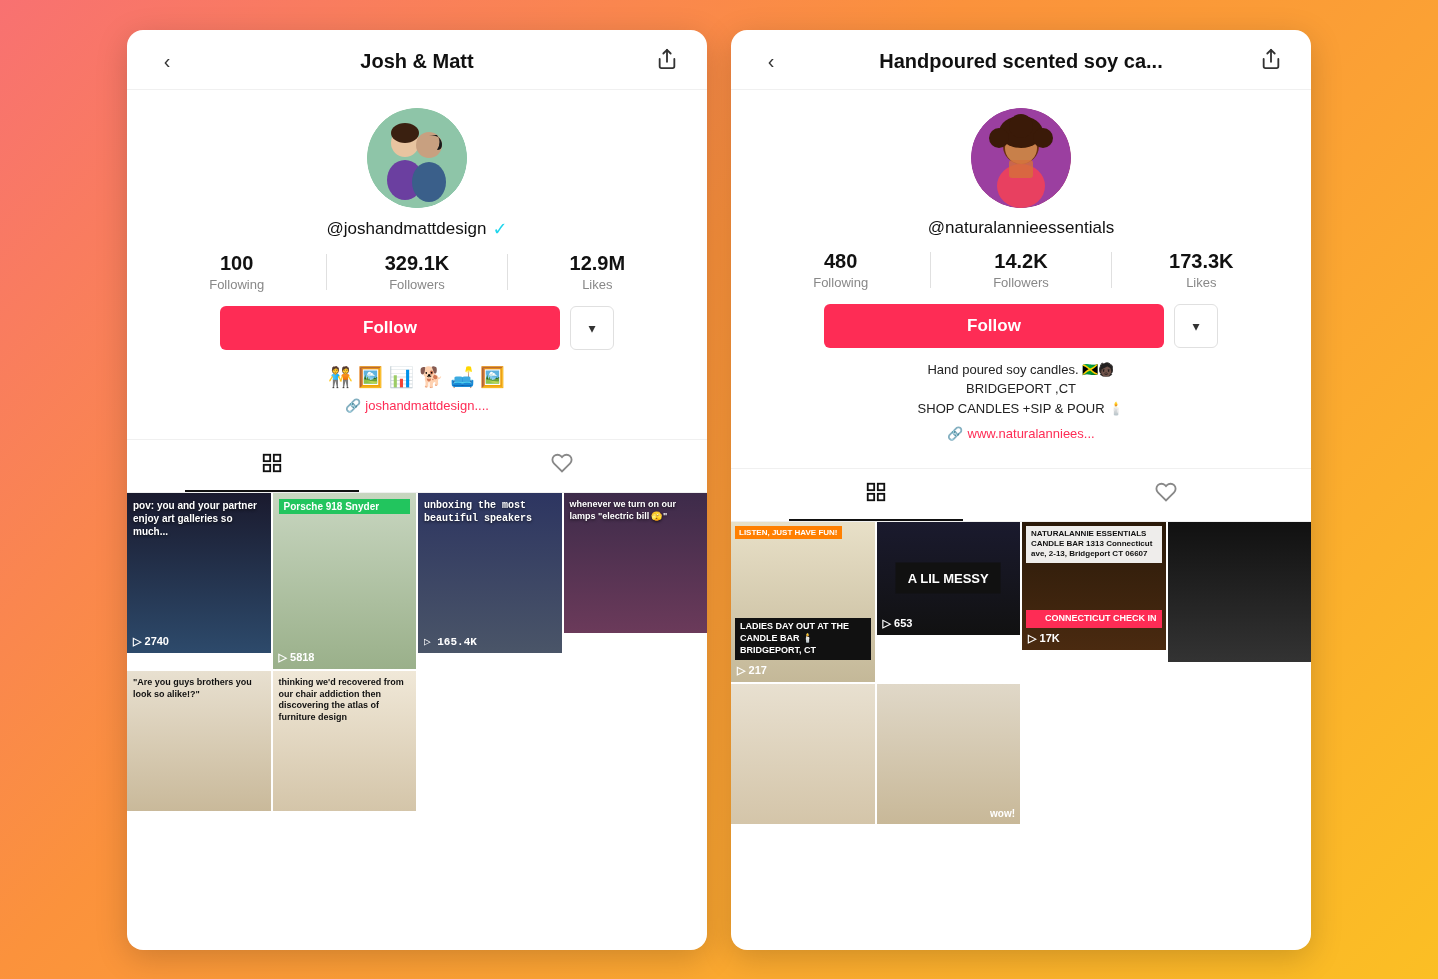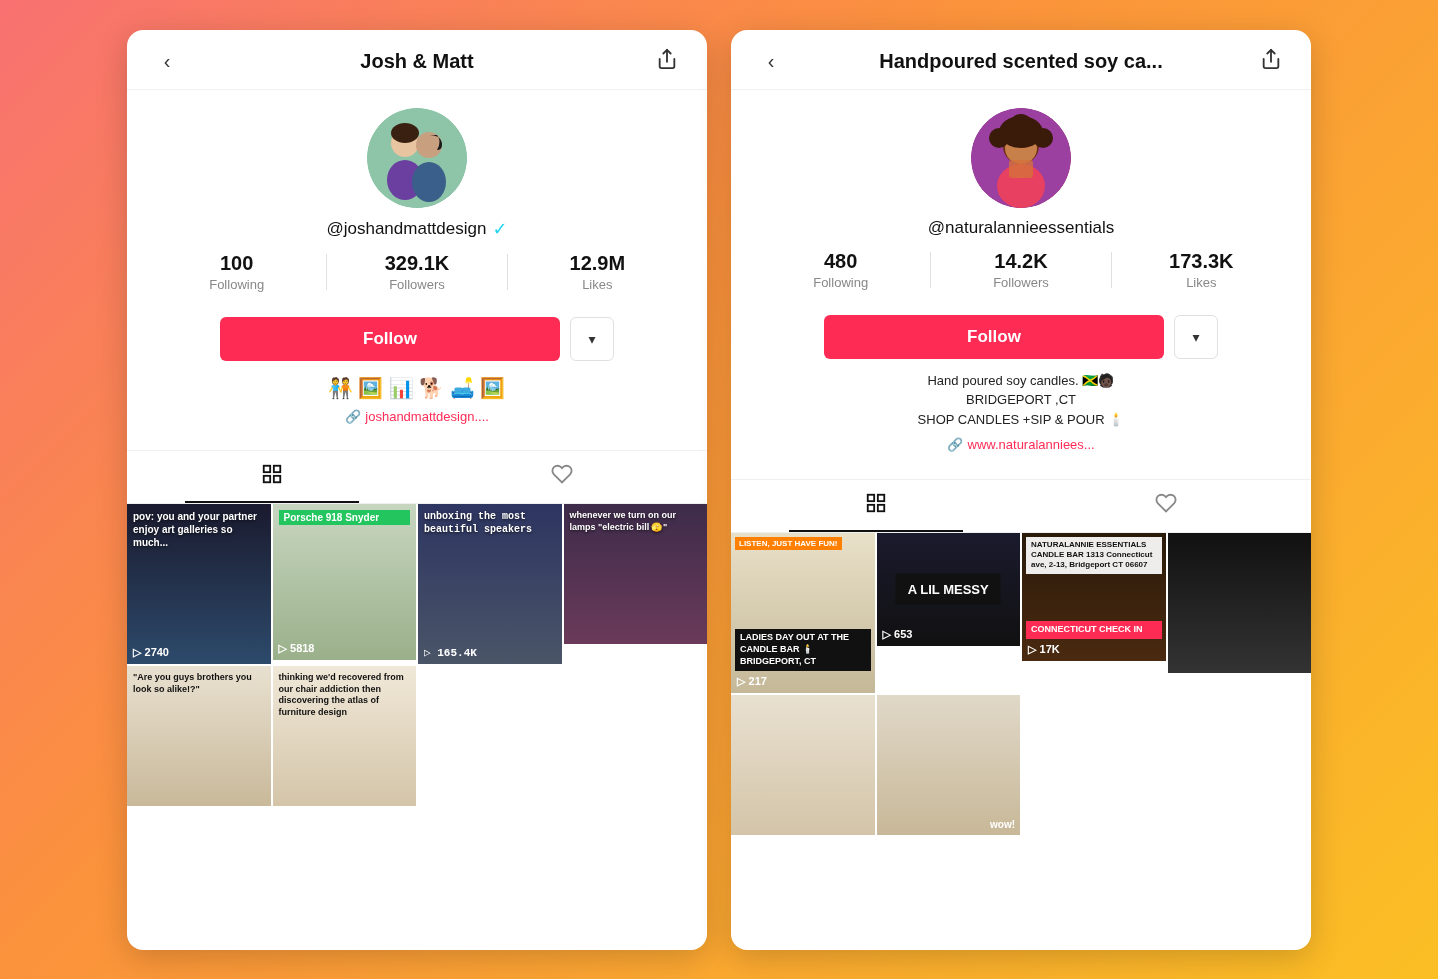--- a/index.html
+++ b/index.html
@@ -108,21 +108,20 @@
       color: #888;
       margin-top: 2px;
     }
     .follow-row {
       display: flex;
       align-items: center;
       gap: 10px;
       margin-bottom: 12px;
       width: 100%;
       justify-content: center;
-      margin-top: 11px;
     }
     .follow-btn {
       background: #fe2c55;
       color: #fff;
       border: none;
       border-radius: 6px;
       font-size: 17px;
       font-weight: 600;
       padding: 12px 0;
       cursor: pointer;
@@ -362,21 +361,21 @@
     </div>
   </div>
 
   <div class="video-grid-container">
     <div class="video-grid">
 
       <div class="video-thumb vt1" style="height:160px;">
         <div class="video-overlay-text">pov: you and your partner enjoy art galleries so much...</div>
         <div class="play-count">▷ 2740</div>
       </div>
-      <div class="video-thumb vt2" style="height:156px;">
+      <div class="video-thumb vt2" style="height:176px;">
         <div style="position:absolute;top:6px;left:6px;right:6px;background:#22c55e;color:#fff;font-size:10px;font-weight:700;padding:2px 5px;z-index:3;">Porsche 918 Snyder</div>
         <div class="play-count">▷ 5818</div>
       </div>
       <div class="video-thumb vt3" style="height:160px;">
         <div class="video-overlay-text">unboxing the most beautiful speakers</div>
         <div class="play-count">▷ 165.4K</div>
       </div>
 
       <div class="video-thumb vt4" style="height:140px;">
         <div class="video-overlay-text" style="font-size:9px;">whenever we turn on our lamps "electric bill 🫣"</div>
@@ -492,21 +491,21 @@
         <div class="play-count">▷ 217</div>
       </div>
       <div class="video-thumb vt8" style="height:113px;">
         <div style="position:absolute;top:50%;left:50%;transform:translate(-50%,-50%);background:#111;color:#fff;font-size:13px;font-weight:900;padding:8px 12px;z-index:3;text-align:center;white-space:nowrap;">A LIL MESSY</div>
         <div class="play-count">▷ 653</div>
       </div>
       <div class="video-thumb vt9" style="height:128px;">
         <div style="position:absolute;top:4px;left:4px;right:4px;background:rgba(255,255,255,0.92);color:#111;font-size:8px;font-weight:700;padding:3px 5px;z-index:3;line-height:1.3;">NATURALANNIE ESSENTIALS CANDLE BAR
 1313 Connecticut ave, 2-13,
 Bridgeport CT 06607</div>
-        <div style="position:absolute;bottom:22px;left:4px;right:4px;background:#fe2c55;color:#fff;font-size:9px;font-weight:800;padding:3px 5px;z-index:3;text-align:left;line-height:1.3;">CONNECTICUT CHECK IN</div>
+        <div style="position:absolute;bottom:22px;left:4px;right:4px;background:#fe2c55;color:#fff;font-size:9px;font-weight:800;padding:3px 5px;z-index:3;text-align:right;line-height:1.3;">CONNECTICUT CHECK IN</div>
         <div class="play-count">▷ 17K</div>
       </div>
 
       <div class="video-thumb vt10" style="height:140px;"></div>
       <div class="video-thumb vt11" style="height:140px;"></div>
       <div class="video-thumb vt12" style="height:140px;">
         <div style="position:absolute;bottom:5px;right:5px;color:#fff;font-size:10px;font-weight:700;z-index:3;">wow!</div>
       </div>
     </div>
   </div>

